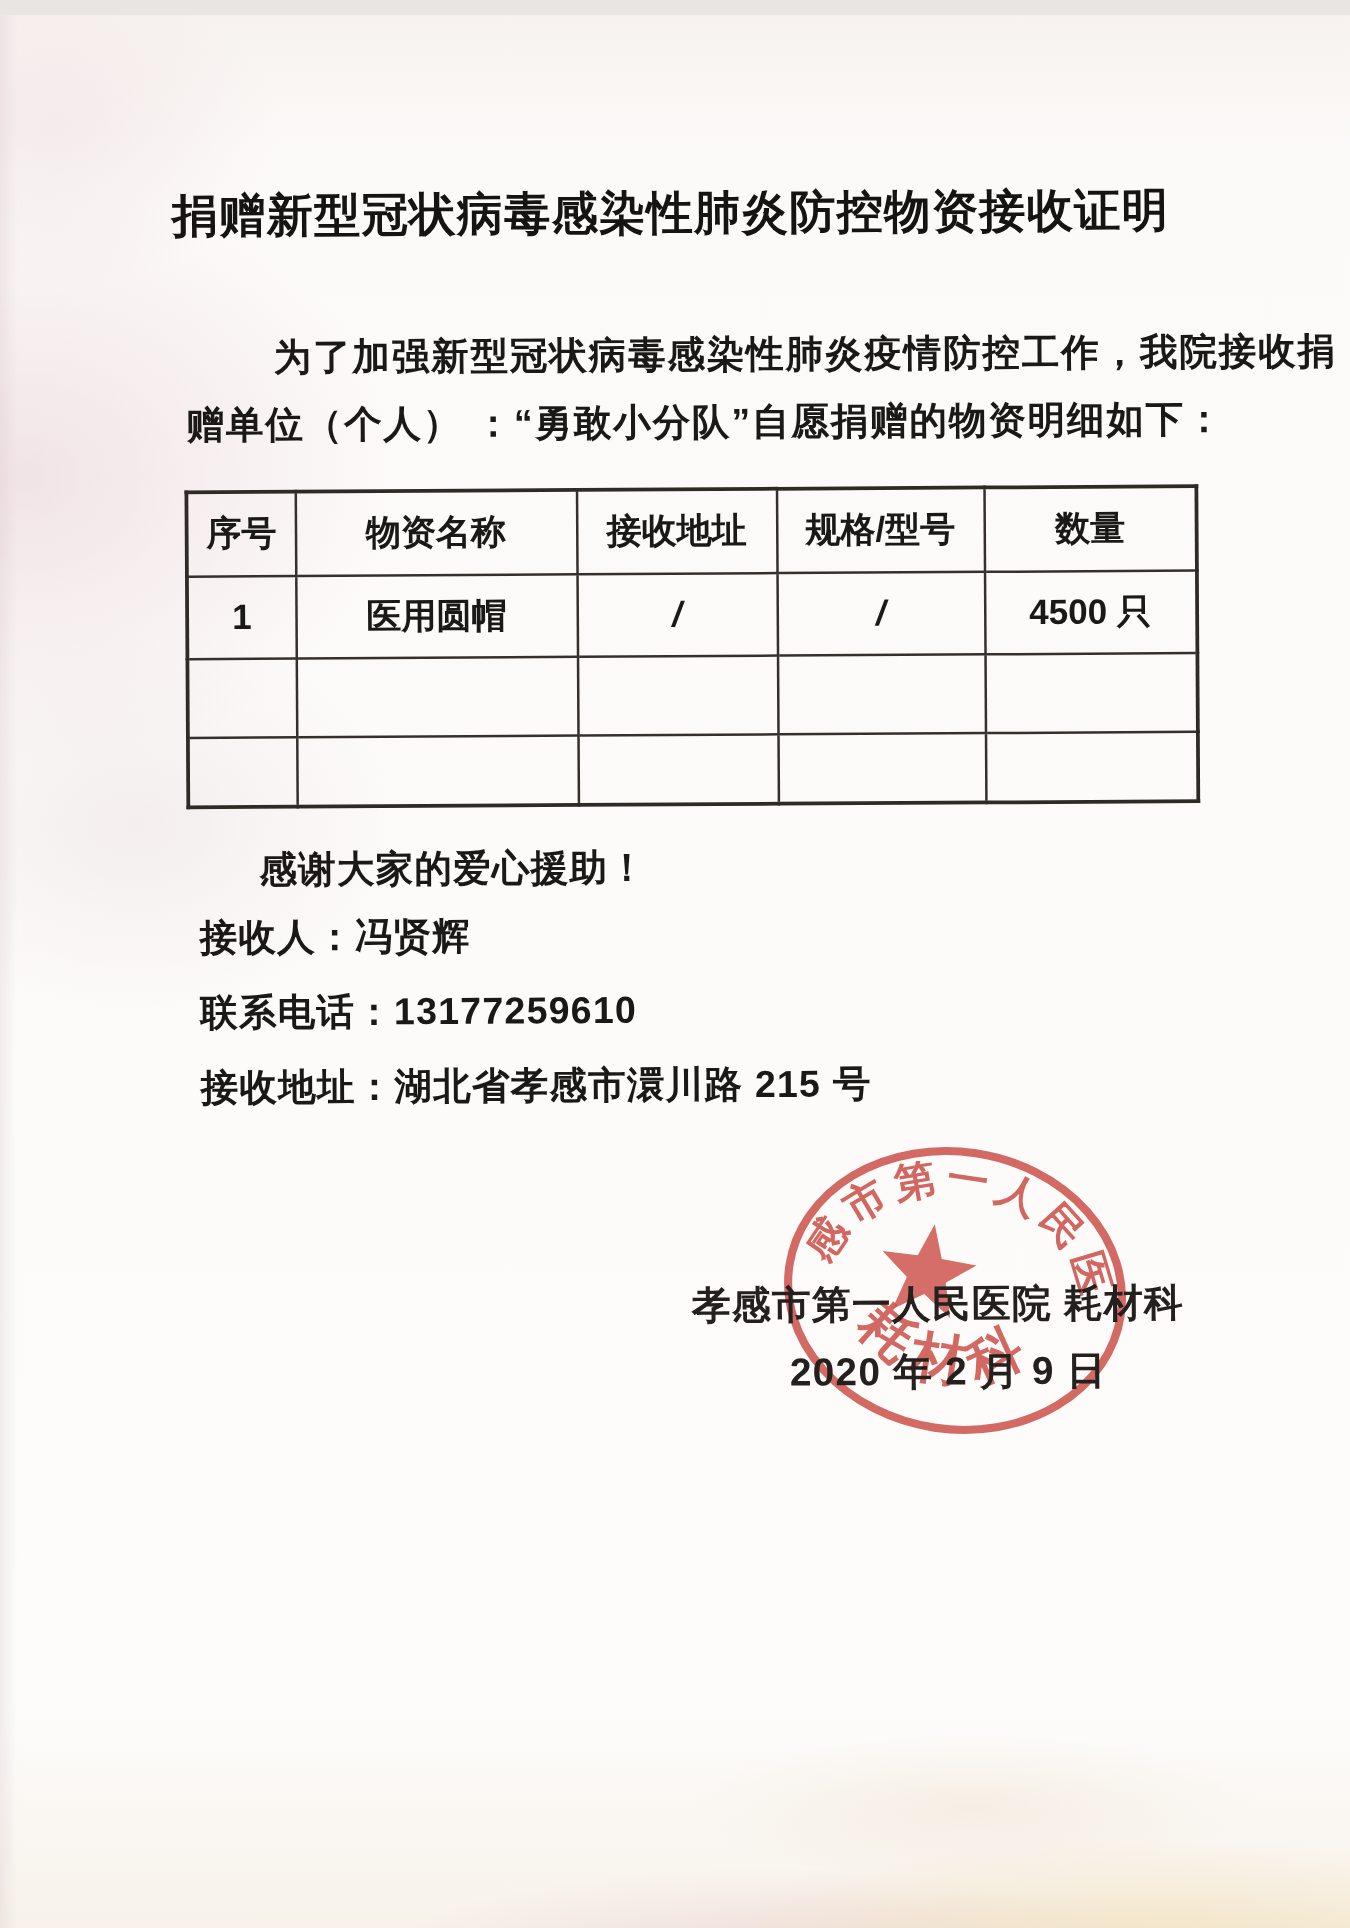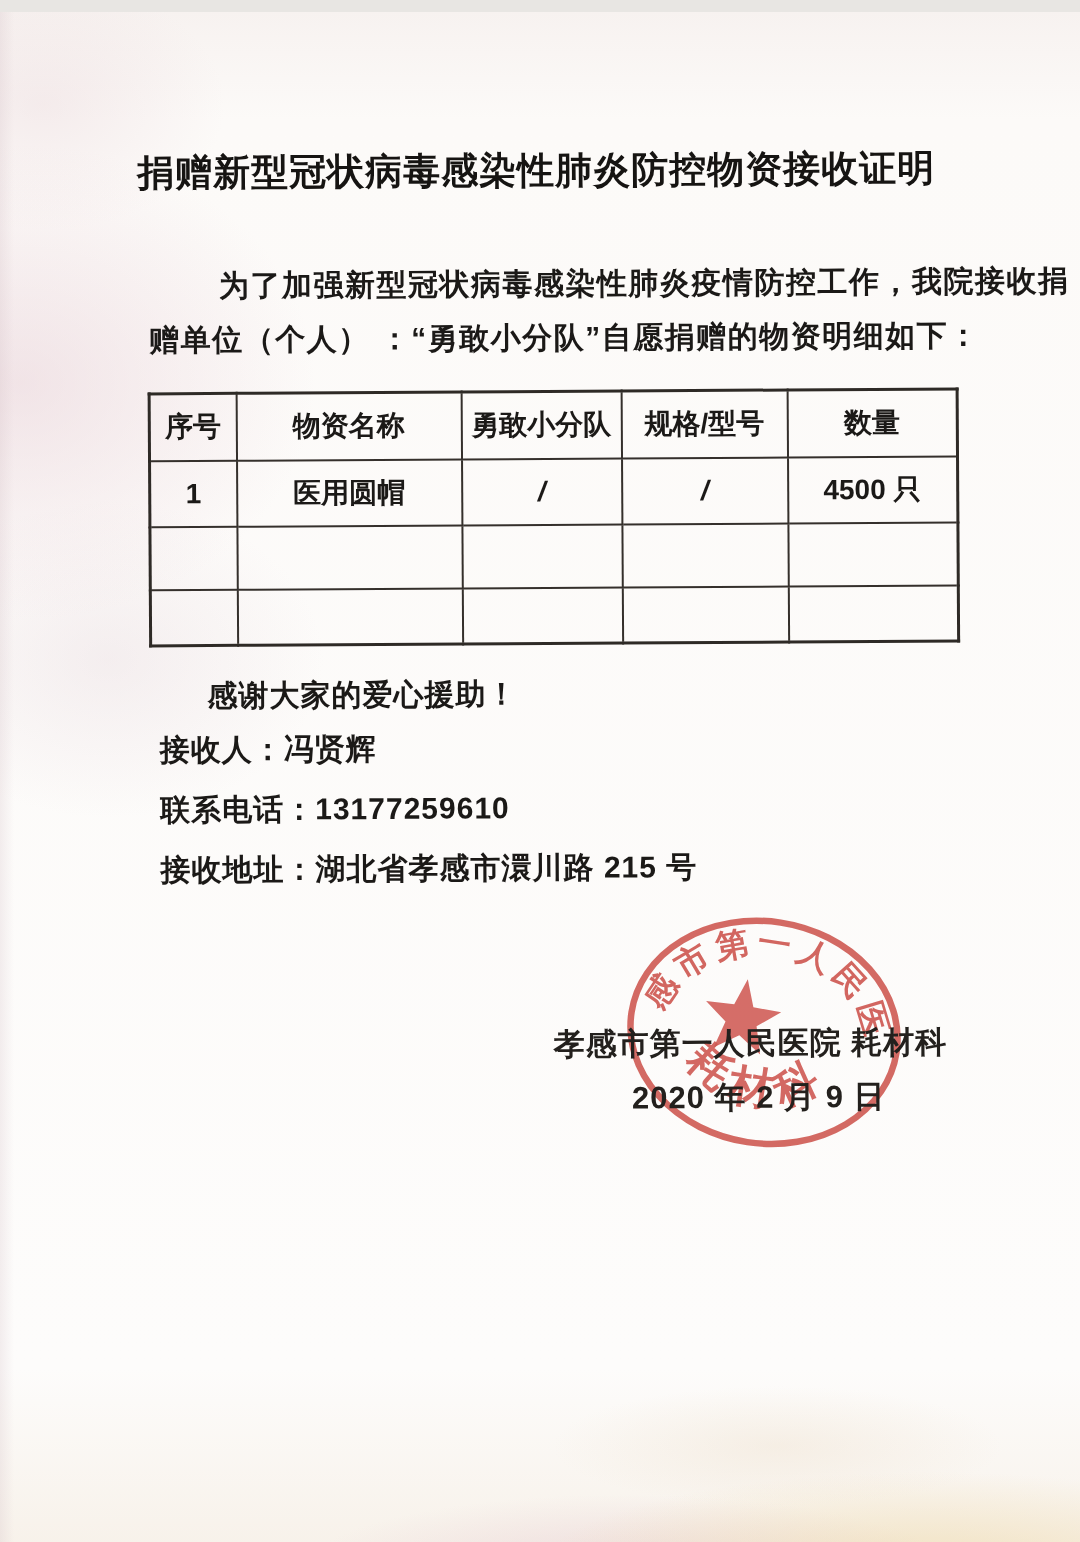--- a/index.html
+++ b/index.html
@@ -90,21 +90,21 @@
           <col style="width:87px">
             <col style="width:225px">
             <col style="width:160px">
           <col style="width:166px">
             <col style="width:170px">
         </colgroup>
         <tbody>
             <tr class="hdr">
           <th>序号</th>
           <th>物资名称</th>
-          <th>勇敢小分队</th>
+          <th>接收地址</th>
           <th>规格/型号</th>
           <th>数量</th>
         </tr>
         <tr class="r1">
           <td>1</td>
           <td>医用圆帽</td>
           <td class="slash">/</td>
           <td class="slash">/</td>
           <td>4500 只</td>
         </tr>

